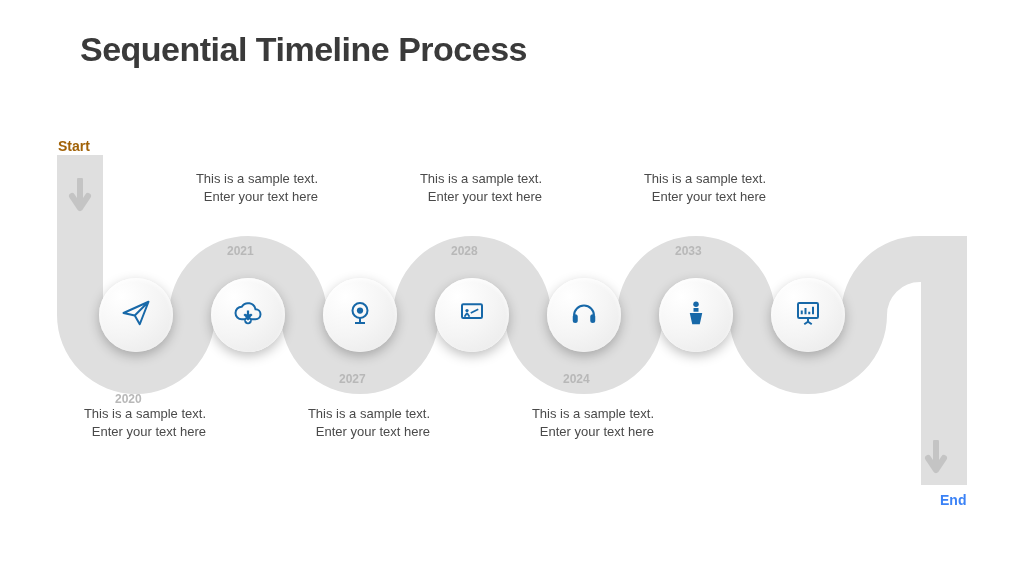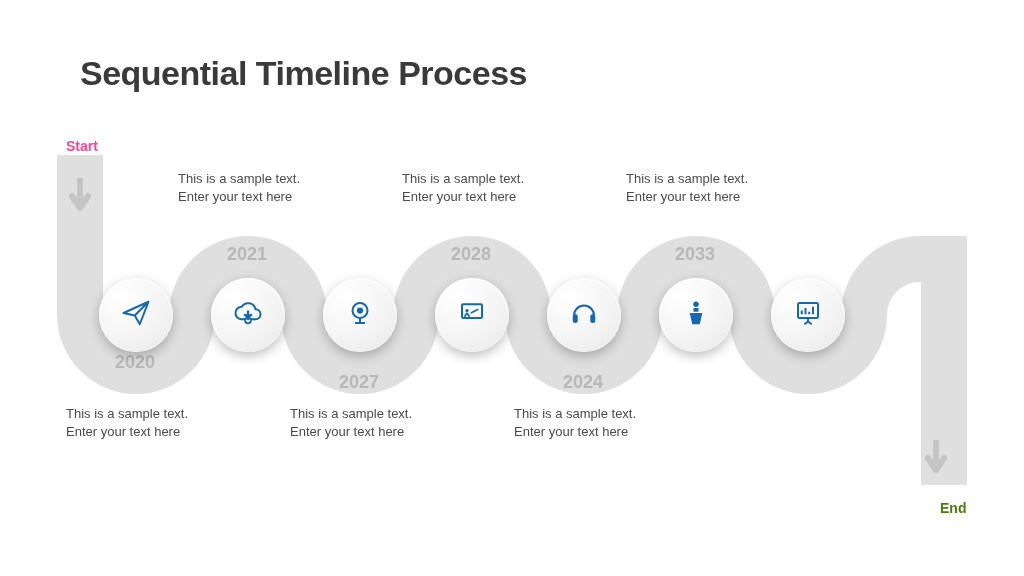--- a/index.html
+++ b/index.html
@@ -12,39 +12,37 @@
       overflow: hidden;
     }
     .title {
       position: absolute;
       top: 30px;
       left: 80px;
       font-size: 34px;
       font-weight: 900;
       color: #3a3a3a;
       letter-spacing: -0.5px;
-      margin-top: 24px;
     }
     .start-label {
       position: absolute;
       top: 138px;
-      left: 66px;
+      left: 58px;
       font-size: 14px;
       font-weight: bold;
-      color: #ec4899;
+      color: #a16207;
       text-align: center;
     }
     .end-label {
       position: absolute;
       top: 492px;
       left: 940px;
       font-size: 14px;
       font-weight: bold;
-      color: #4d7c0f;
-      margin-top: 8px;
+      color: #3b82f6;
     }
     .serpentine-path {
       position: absolute;
       top: 155px;
       left: 50px;
       width: 920px;
       height: 340px;
       z-index: 1;
     }
     .arrow-start {
@@ -54,41 +52,41 @@
       z-index: 2;
     }
     .arrow-end {
       position: absolute;
       top: 440px;
       left: 924px;
       z-index: 2;
     }
     .year {
       position: absolute;
-      font-size: 18px;
+      font-size: 12px;
       font-weight: 900;
       color: #b8b8b8;
       z-index: 3;
     }
     .node {
       position: absolute;
       width: 74px;
       height: 74px;
       border-radius: 50%;
       background: radial-gradient(circle at 30% 25%, #ffffff 0%, #f5f5f5 50%, #e8e8e8 100%);
       box-shadow: 0 4px 12px rgba(0,0,0,0.25), inset 0 2px 4px rgba(255,255,255,0.8);
       z-index: 5;
       display: flex;
       align-items: center;
       justify-content: center;
     }
     .desc {
       position: absolute;
       width: 140px;
-      text-align: left;
+      text-align: right;
       font-size: 13px;
       color: #4a4a4a;
       line-height: 1.35;
       z-index: 4;
     }
     .icon-svg { width: 30px; height: 30px; }
   </style>
 </head>
 <body>
 
@@ -112,21 +110,21 @@
 </svg>
 
 <svg class="arrow-start" width="24" height="40" viewBox="0 0 24 40">
   <path d="M 12 2 L 12 24 M 4 18 L 12 30 L 20 18" stroke="#c4c4c4" stroke-width="6" fill="none" stroke-linecap="round" stroke-linejoin="round"></path>
 </svg>
 
 <svg class="arrow-end" width="24" height="40" viewBox="0 0 24 40">
   <path d="M 12 2 L 12 24 M 4 18 L 12 30 L 20 18" stroke="#c4c4c4" stroke-width="6" fill="none" stroke-linecap="round" stroke-linejoin="round"></path>
 </svg>
 
-<div class="year" style="top:352px;left:115px">2020</div>
+<div class="year" style="top:392px;left:115px">2020</div>
 <div class="year" style="top:244px;left:227px">2021</div>
 <div class="year" style="top:372px;left:339px">2027</div>
 <div class="year" style="top:244px;left:451px">2028</div>
 <div class="year" style="top:372px;left:563px">2024</div>
 <div class="year" style="top:244px;left:675px">2033</div>
 <div class="year" style="top:372px;left:786px"></div>
 
 <div class="node" style="top:278px;left:99px">
   <span>
     <svg class="icon-svg" viewBox="0 0 24 24">

